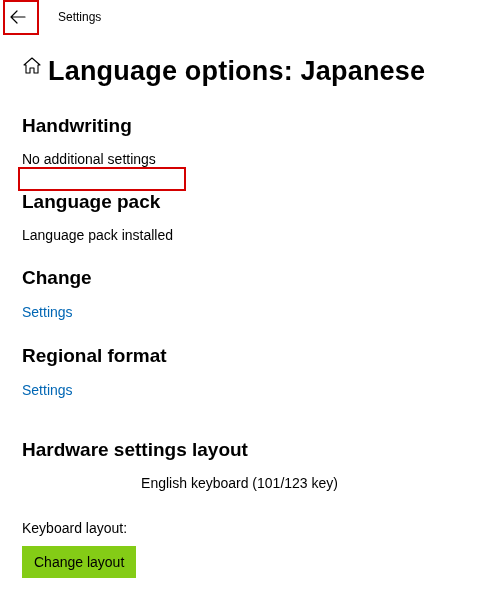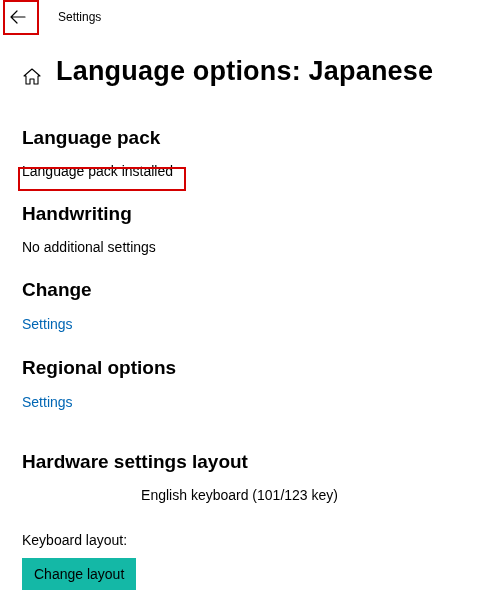--- a/index.html
+++ b/index.html
@@ -37,23 +37,23 @@
     .app-title {
       font-size: 12px;
       margin-left: 22px;
       color: #000;
     }
     .content {
       padding: 22px 20px 0 22px;
     }
     .page-header {
       display: flex;
-      align-items: flex-end;
-      gap: 14px;
-      margin-bottom: 40px;
+      align-items: flex-start;
+      gap: 6px;
+      margin-bottom: 28px;
     }
     .home-icon {
       width: 20px;
       height: 20px;
       display: flex;
       align-items: center;
       justify-content: center;
       cursor: pointer;
     }
     .page-title {
@@ -85,21 +85,21 @@
       margin-bottom: 10px;
     }
     .kb-label {
       margin-right: 14px;
       margin-top: 45px;
     }
     .kb-value {
     }
     .change-layout-btn {
       display: inline-block;
-      background: #14b8a6;
+      background: #84cc16;
       padding: 8px 12px;
       font-size: 14px;
       cursor: pointer;
       border: none;
     }
     
     .redbox-back {
       position: absolute;
       left: 3px;
       top: 0px;
@@ -137,36 +137,36 @@
   <div class="page-header">
     <span class="home-icon">
       <svg viewBox="0 0 20 20" width="20" height="20">
         <path d="M10 2 L2 9 L4 9 L4 17 L8 17 L8 12 L12 12 L12 17 L16 17 L16 9 L18 9 Z" stroke="#000" stroke-width="1.1" fill="none" stroke-linejoin="round"></path>
       </svg>
     </span>
     <h1 class="page-title">Language options: Japanese</h1>
   </div>
 
   <div class="section">
-    <div class="section-heading">Language pack</div>
-    <div class="section-text">Language pack installed</div>
+    <div class="section-heading">Handwriting</div>
+    <div class="section-text">No additional settings</div>
   </div>
 
   <div class="section">
-    <div class="section-heading">Handwriting</div>
-    <div class="section-text">No additional settings</div>
+    <div class="section-heading">Language pack</div>
+    <div class="section-text">Language pack installed</div>
   </div>
 
   <div class="section">
     <div class="section-heading">Change</div>
     <span class="link">Settings</span>
   </div>
 
   <div class="section">
-    <div class="section-heading">Regional options</div>
+    <div class="section-heading">Regional format</div>
     <span class="link">Settings</span>
   </div>
 
   <div class="section hw-section">
     <div class="section-heading">Hardware settings layout</div>
     <div class="kb-layout-row">
       <span class="kb-label">Keyboard layout:</span>
       <span class="kb-value">English keyboard (101/123 key)</span>
     </div>
     <button class="change-layout-btn">Change layout</button>

